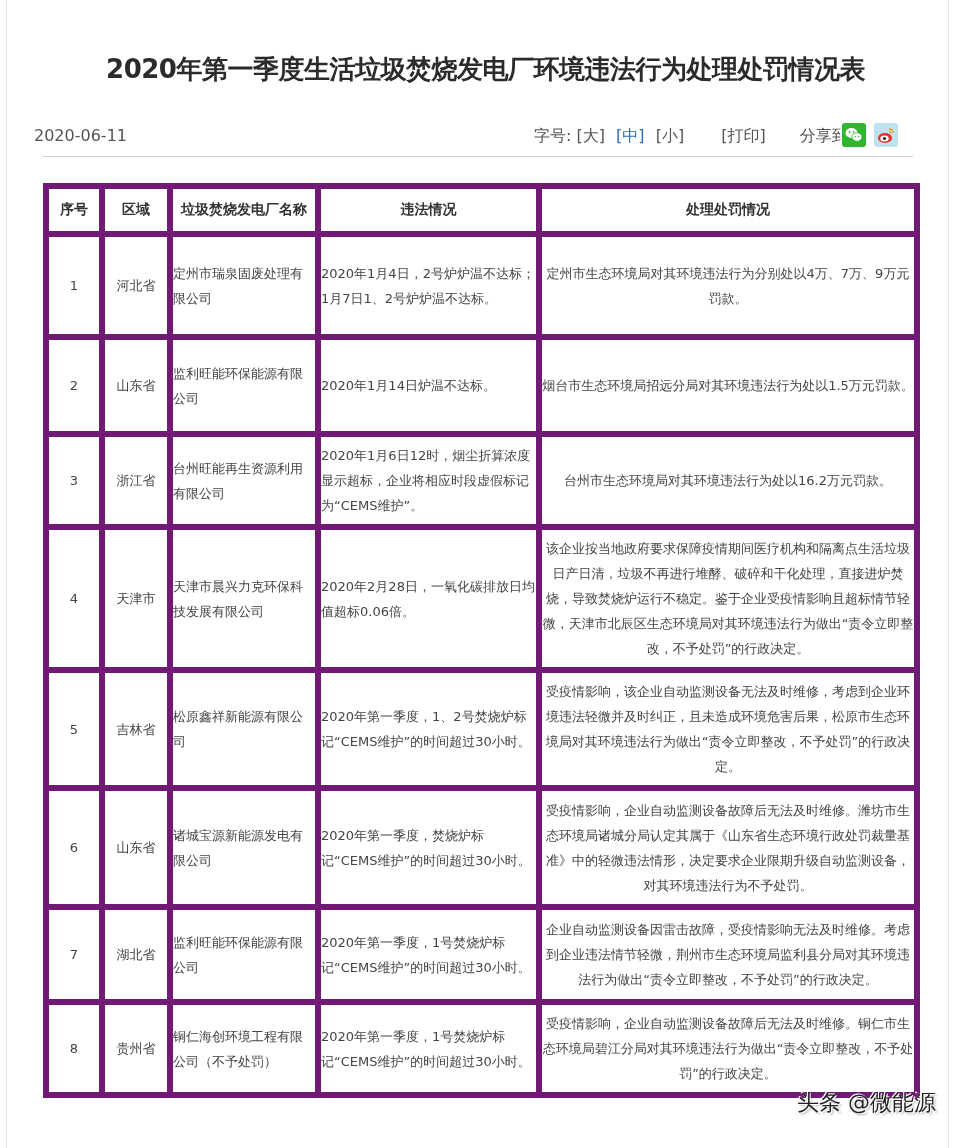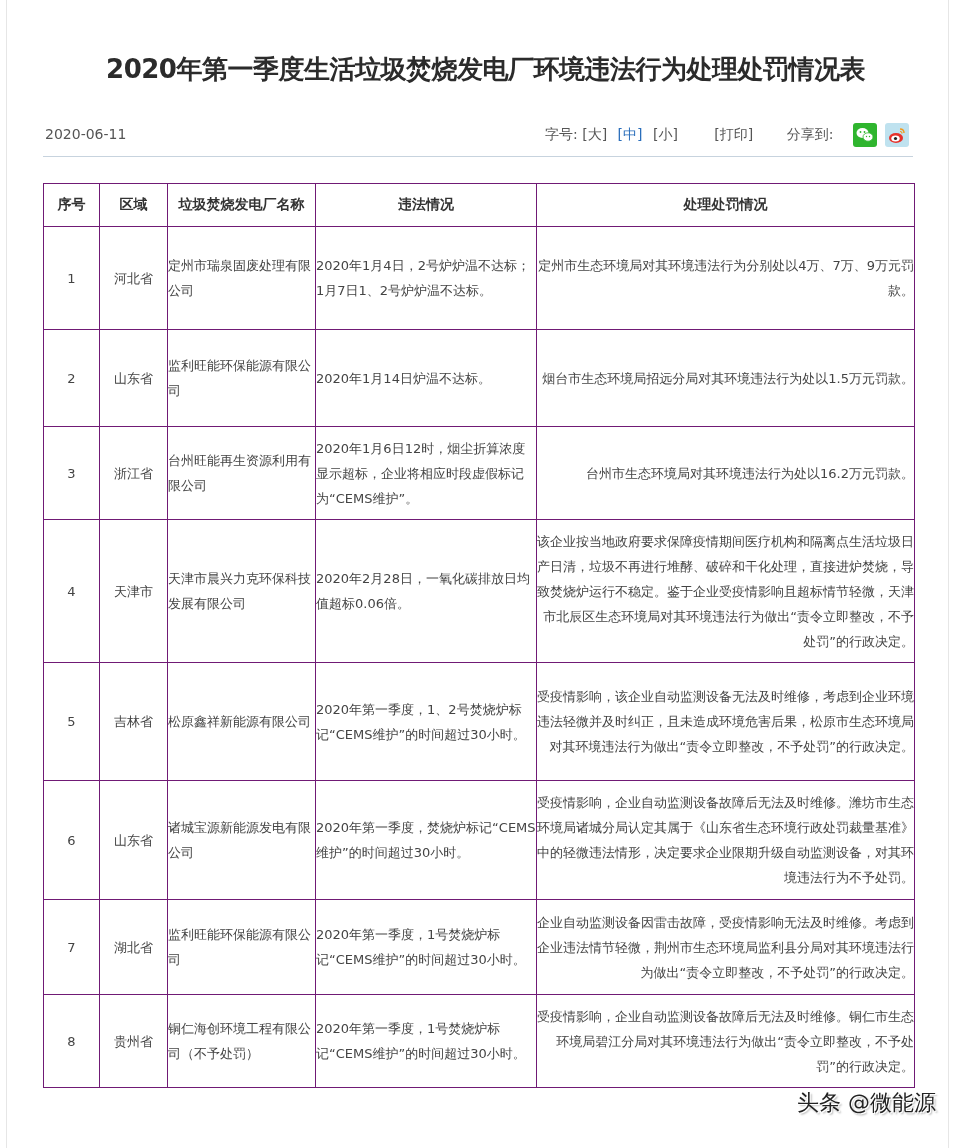--- a/index.html
+++ b/index.html
@@ -7,22 +7,22 @@
     width:955px; height:1148px; background:#ffffff; position:relative; overflow:hidden;
     font-family: "DejaVu Sans", "Liberation Sans", sans-serif; color:#333;
   }
   .page-border-left { position:absolute; left:6px; top:0; width:1px; height:1148px; background:#e6e6e6; }
   .page-border-right { position:absolute; right:6px; top:0; width:1px; height:1148px; background:#e6e6e6; }
   .title {
     position:absolute; left:0; top:44px; width:955px; text-align:center;
     font-size:26px; font-weight:bold; color:#2b2b2b; letter-spacing:-0.5px;
   }
   .meta-bar {
-    position:absolute; left:45px; top:124px; width:870px; height:22px;
-    font-size:14px; color:#555;
+    position:absolute; left:34px; top:124px; width:870px; height:22px;
+    font-size:16px; color:#555;
   }
   .meta-date { position:absolute; left:0; top:2px; }
   .meta-tools { position:absolute; left:500px; top:2px; white-space:nowrap; }
   .meta-tools span { display:inline-block; }
   .font-label { }
   .font-opt { margin-right:6px; color:#555; cursor:pointer; }
   .font-opt.active { color:#2a6ebb; }
   .print-btn { margin-left:26px; cursor:pointer; }
   .share-label { margin-left:29px; }
   .share-icon {
@@ -30,29 +30,29 @@
   }
   .wechat { left:308px; background:#2fb52e; }
   .weibo { left:340px; background:#bfe2ef; }
   .divider {
     position:absolute; left:43px; top:156px; width:870px; height:1px; background:#c7d3de;
   }
   table.main {
     position:absolute; left:43px; top:183px; width:871px;
     border-collapse:collapse; table-layout:fixed; font-size:13px; color:#444;
   }
-  table.main th, table.main td { border:1px solid #701a75; }
+  table.main th, table.main td { border:6px solid #701a75; }
   table.main th {
     height:40px; font-weight:bold; font-size:14px; color:#333; text-align:center;
   }
   table.main td { padding:0; vertical-align:middle; line-height:25px; }
   td.c-num, td.c-region { text-align:center; }
   td.c-name { text-align:left; padding:0 1px; }
   td.c-vio { text-align:left; padding:0 6px;margin-top:28px; }
-  td.c-pen { text-align:right; padding:0 6px; }
+  td.c-pen { text-align:center; padding:0 6px; }
   .watermark {
     position:absolute; left:783px; top:1088px; font-size:22px; color:#222;
     text-shadow: 1px 1px 0 #fff, -1px -1px 0 #fff, 2px 2px 2px rgba(0,0,0,0.3);
     margin-left: 14px;
   }
 </style>
 </head>
 <body>
 
 <div class="page-border-left"></div>

